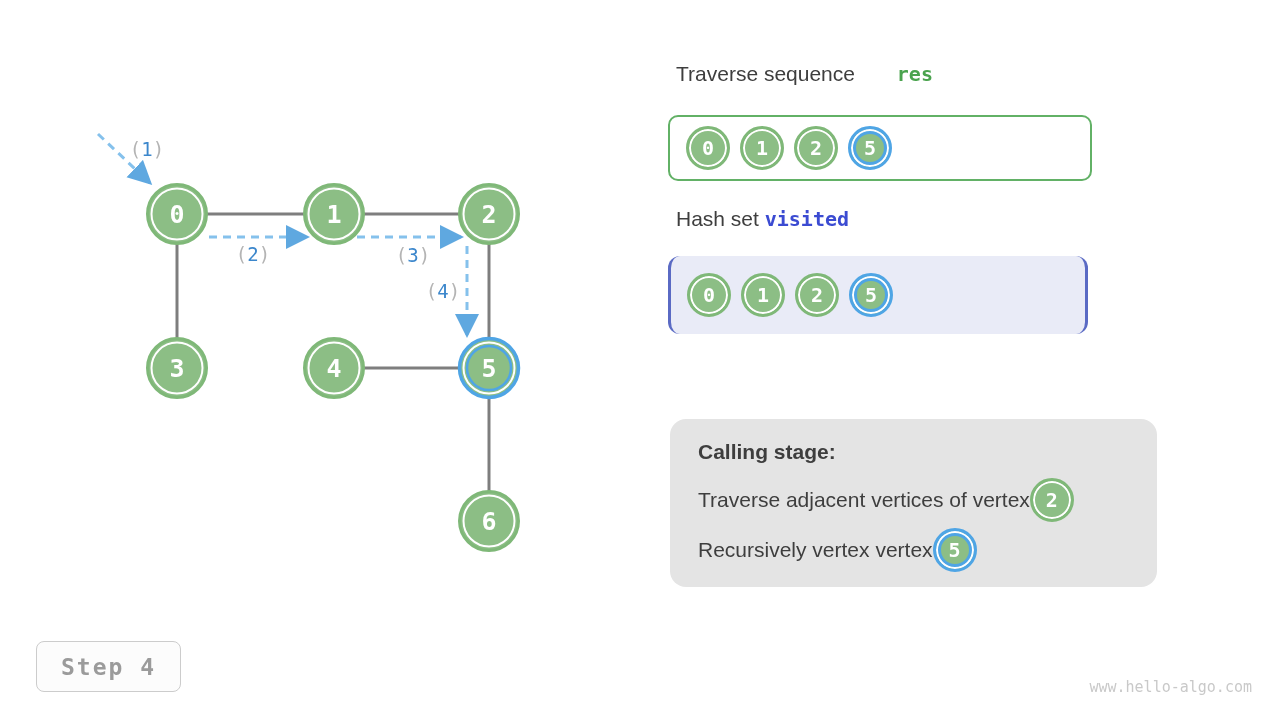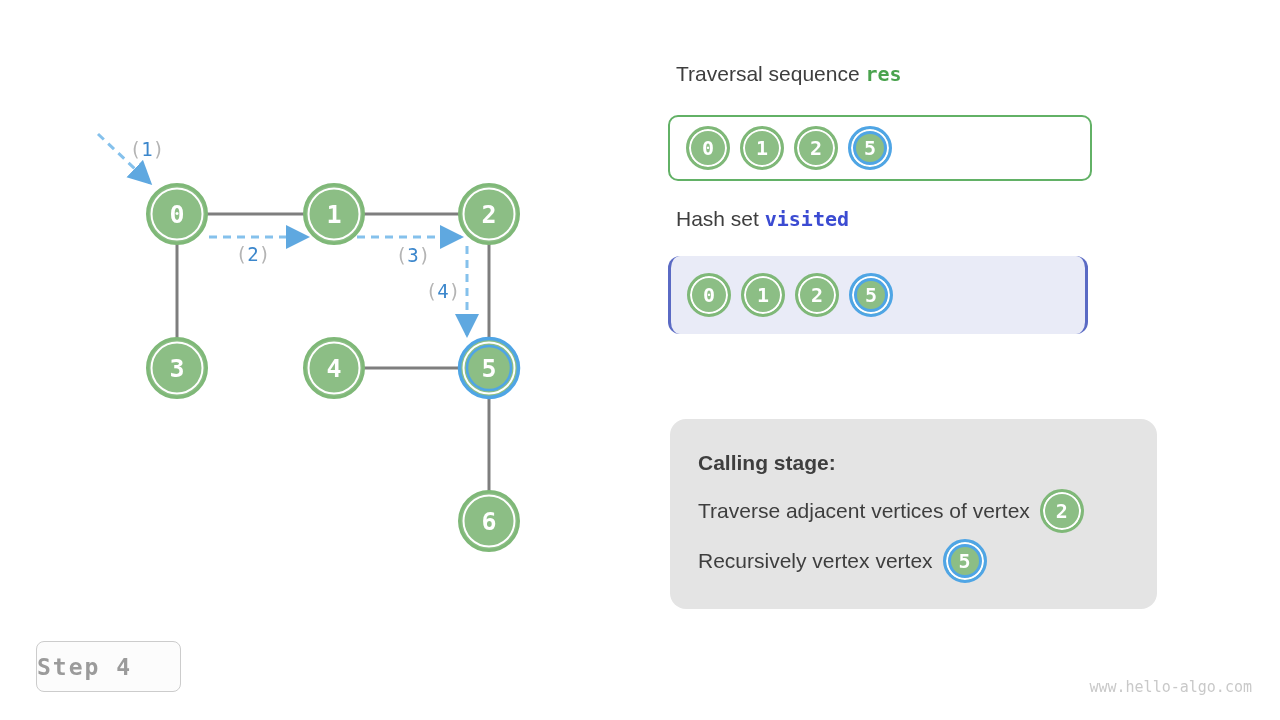--- a/index.html
+++ b/index.html
@@ -16,50 +16,50 @@
   .node-label{fill:#fff;font:700 25px "DejaVu Sans Mono",monospace;text-anchor:middle;dominant-baseline:central;}
   .tarrow{stroke:var(--arrow_blue);stroke-width:3;stroke-dasharray:8 6;fill:none;}
   .ah{fill:var(--arrowhead_blue);}
   .arrow-label{font:400 19px "DejaVu Sans Mono",monospace;text-anchor:middle;}
   .arrow-label .paren{fill:var(--paren_gray);}
   .arrow-label .anum{fill:var(--label_blue);}
 
   
   .panel-title{position:absolute;left:676px;font-size:21px;color:var(--text_dark);}
   .panel-title code{font-family:"DejaVu Sans Mono",monospace;font-weight:700;font-size:20px;}
-  .code-res{color:var(--res_green);}
+  .code-res{color:var(--res_green);margin-left:36px;}
   .code-visited{color:var(--visited_blue);margin-top:16px;}
 
   .chips{display:flex;align-items:center;gap:10px;}
   .chip{width:38px;height:38px;border-radius:50%;flex:0 0 auto;
         background:var(--node_green);border:3px solid var(--node_border_green);
         box-shadow:inset 0 0 0 2px #fff;
         color:#fff;font:700 20px "DejaVu Sans Mono",monospace;
         display:flex;align-items:center;justify-content:center;}
   .chip.hl{border-color:var(--ring_blue);
            box-shadow:inset 0 0 0 2px #fff, inset 0 0 0 5px var(--ring_blue);}
 
   .res-box{position:absolute;left:668px;top:115px;width:404px;height:62px;
            border:2px solid var(--res_border);border-radius:10px;background:#fff;
            display:flex;align-items:center;padding-left:16px;}
   .visited-box{position:absolute;left:668px;top:256px;width:398px;height:78px;
            background:var(--hash_bg);border-radius:12px;
            border-left:3px solid var(--hash_border);border-right:3px solid var(--hash_border);
            display:flex;align-items:center;padding-left:16px;}
 
   .calling-box{position:absolute;left:670px;top:419px;width:431px;height:126px;
-           background:var(--calling_bg);border-radius:16px;padding:32px 28px;}
+           background:var(--calling_bg);border-radius:16px;padding:21px 28px;}
   .calling-title{font-size:21px;font-weight:700;color:var(--text_dark);margin-bottom:14px;}
-  .calling-line{display:flex;align-items:center;gap:10px;margin-top:6px;
+  .calling-line{display:flex;align-items:center;margin-top:6px;
            font-size:21px;color:var(--text_dark);height:44px;}
 
   
   .step-box{position:absolute;left:36px;top:641px;width:143px;height:49px;
            background:var(--step_bg);border:1.5px solid var(--step_border);border-radius:8px;
-           display:flex;align-items:center;justify-content:flex-start;
+           display:flex;align-items:center;justify-content:center;
            font:700 23px "DejaVu Sans Mono",monospace;letter-spacing:2px;color:var(--step_text);}
   .watermark{position:absolute;right:28px;top:678px;
            font:400 15px "DejaVu Sans Mono",monospace;color:var(--watermark_gray);}
 </style>
 </head>
 <body>
 
 <div class="stage">
 
   <svg class="graph-svg" width="640" height="640" viewBox="0 0 640 640">
@@ -114,21 +114,21 @@
       <text x="147" y="156" class="arrow-label"><tspan class="paren">(</tspan><tspan class="anum">1</tspan><tspan class="paren">)</tspan></text>
       <line x1="209" y1="237" x2="307" y2="237" class="tarrow" marker-end="url(#ah)"></line>
       <text x="253" y="261" class="arrow-label"><tspan class="paren">(</tspan><tspan class="anum">2</tspan><tspan class="paren">)</tspan></text>
       <line x1="357" y1="237" x2="461" y2="237" class="tarrow" marker-end="url(#ah)"></line>
       <text x="413" y="262" class="arrow-label"><tspan class="paren">(</tspan><tspan class="anum">3</tspan><tspan class="paren">)</tspan></text>
       <line x1="467" y1="246" x2="467" y2="335" class="tarrow" marker-end="url(#ah)"></line>
       <text x="443" y="298" class="arrow-label"><tspan class="paren">(</tspan><tspan class="anum">4</tspan><tspan class="paren">)</tspan></text>
     </svg>
 
   <div class="panel-title" style="top:62px">
-    <span>Traversal sequence</span>
+    <span>Traverse sequence</span>
     <code class="code-res">res</code>
   </div>
 
   <div class="res-box">
     <div class="chips">
         <div class="chip">0</div>
         <div class="chip">1</div>
         <div class="chip">2</div>
         <div class="chip hl">5</div>
       </div>

